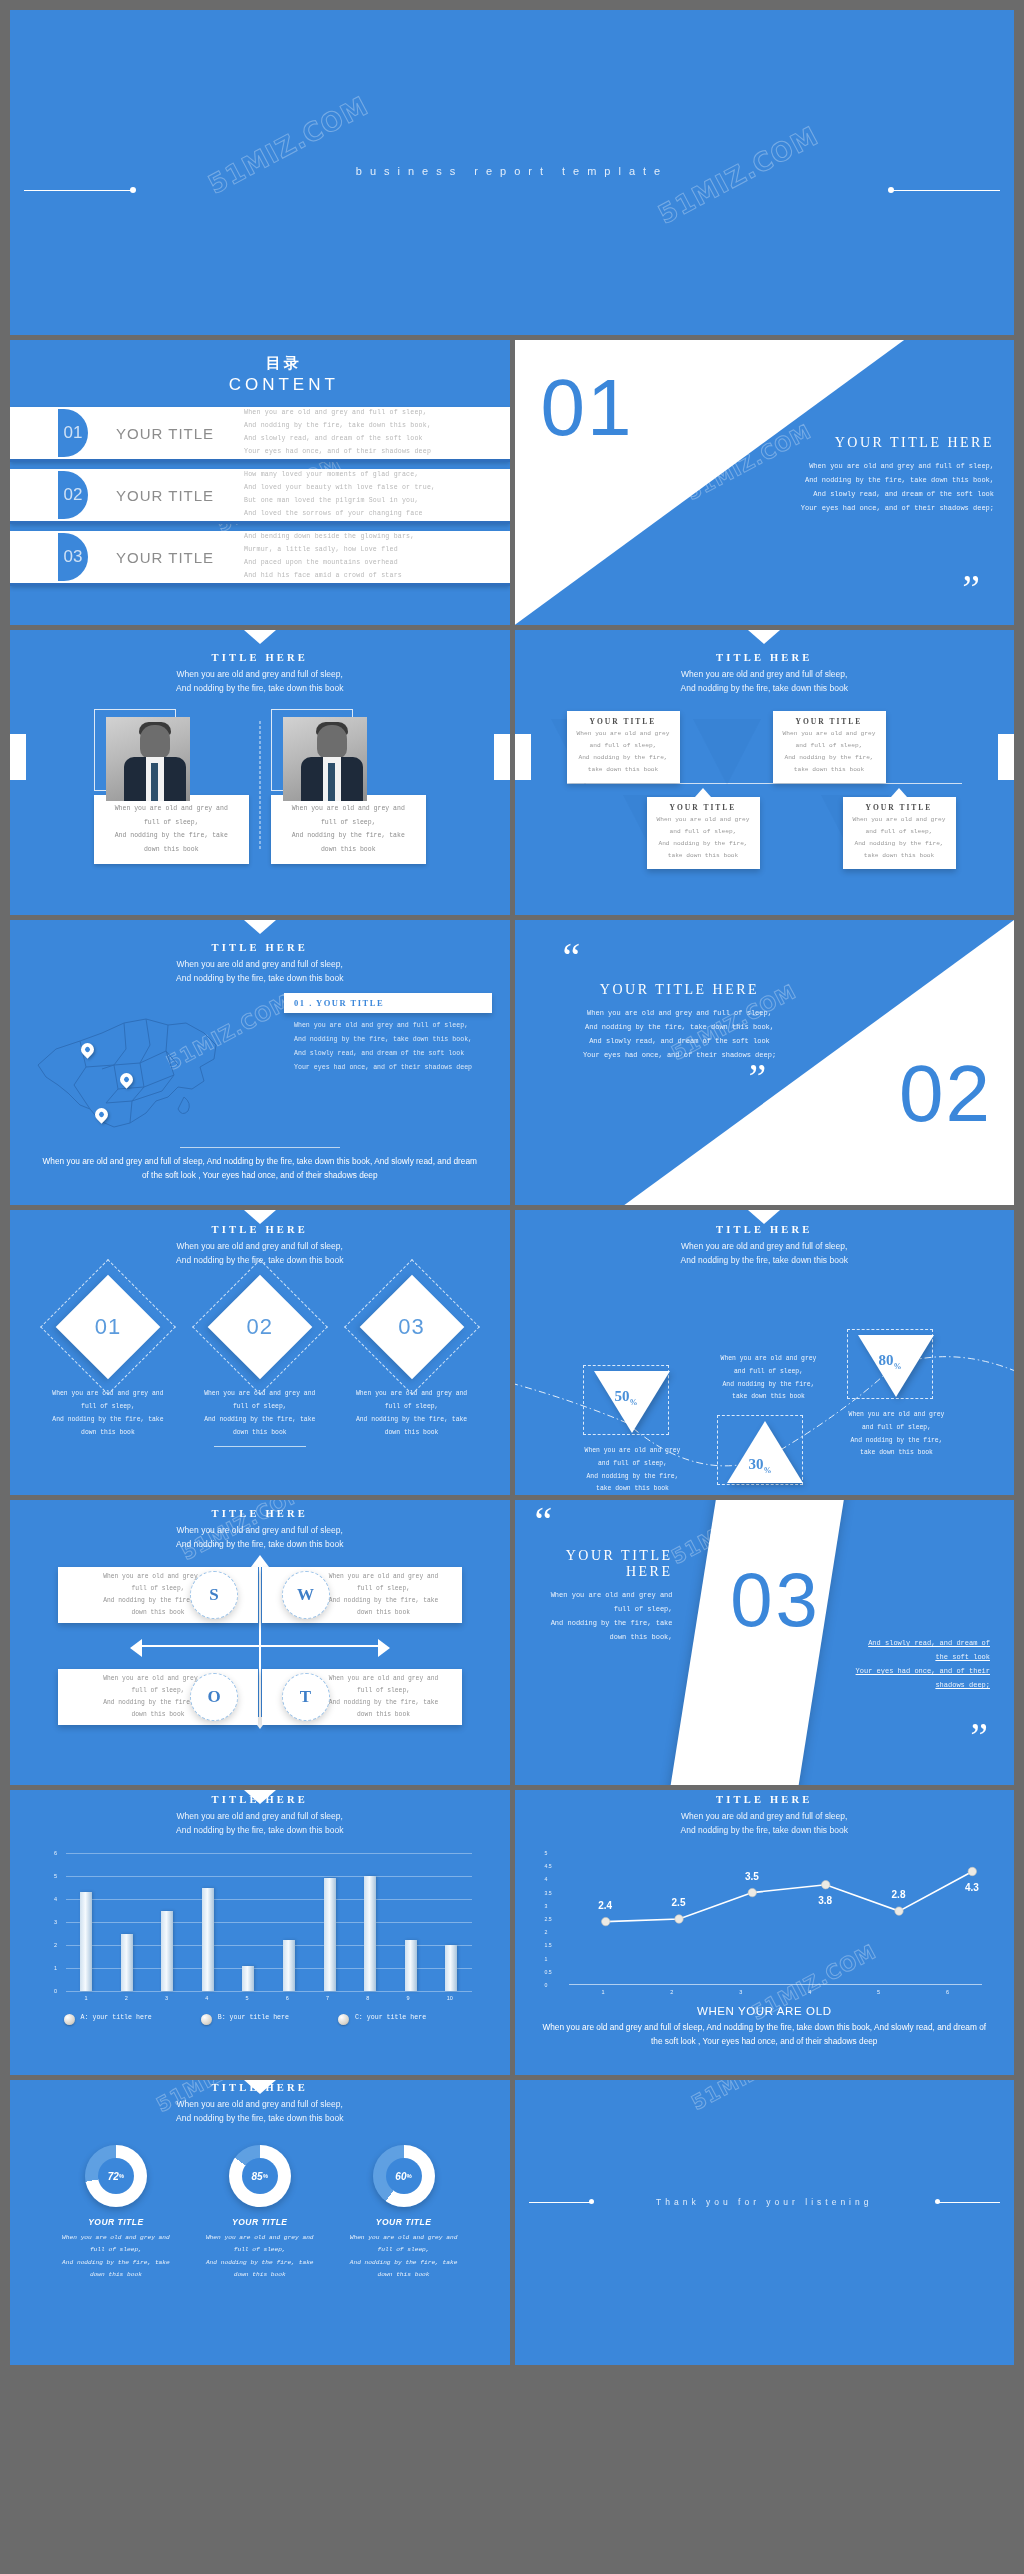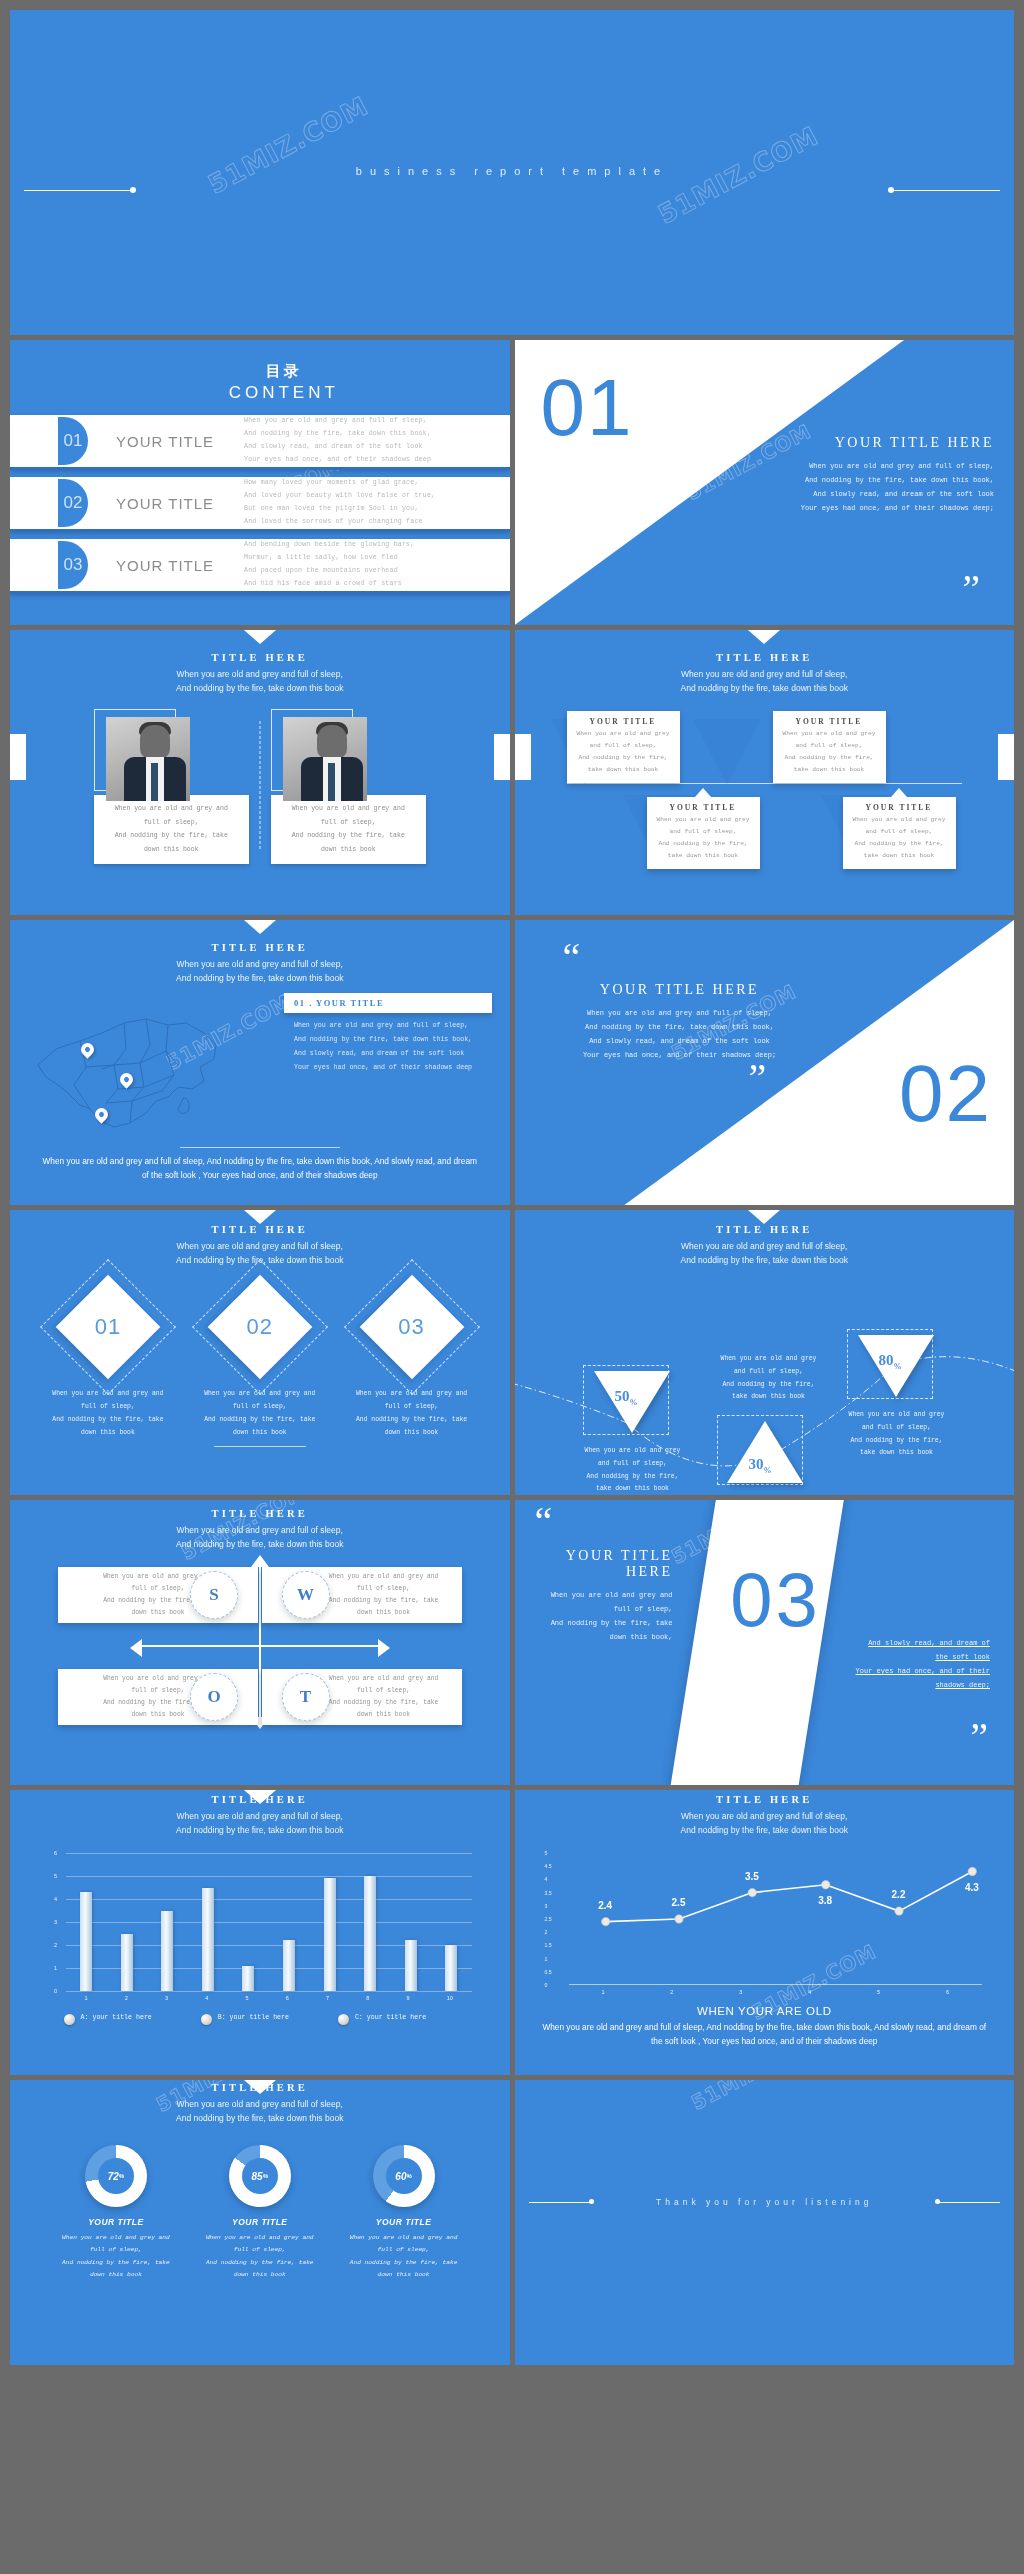--- a/index.html
+++ b/index.html
@@ -60,21 +60,21 @@
   .cover-line.l { left: 14px; width: 108px; }
   .cover-line.r { right: 14px; width: 108px; }
   .cover-dot {
     position: absolute; top: 177px; width: 6px; height: 6px;
     border-radius: 50%; background: #fff;
   }
   .cover-dot.l { left: 120px; }
   .cover-dot.r { right: 120px; }
 
   
-  .toc-head { text-align: center; padding-top: 22px; margin-left: 48px; }
+  .toc-head { text-align: center; padding-top: 14px; margin-left: 48px; }
   .toc-head .cn { font-size: 15px; font-weight: bold; letter-spacing: 3px; color:#fff;
     font-family: "Liberation Serif", serif;}
   .toc-head .en { font-size: 17px; letter-spacing: 4px; color:#fff; margin-top:2px;}
   .toc-list { margin-top: 12px; }
   .toc-item {
     position: relative; height: 55px; background: #fff; margin-bottom: 7px;
     display: flex; align-items: center;
     box-shadow: 0 2px 4px rgba(0,0,0,.18);
     border-bottom: 3px solid #2f6fbd;
   }
@@ -785,21 +785,21 @@
               <circle cx="110.0" cy="66.0" r="4.2" fill="#eceae4" stroke="#c9c5bb" stroke-width="0.6"></circle>
               <circle cx="183.3" cy="39.6" r="4.2" fill="#eceae4" stroke="#c9c5bb" stroke-width="0.6"></circle>
               <circle cx="256.7" cy="31.7" r="4.2" fill="#eceae4" stroke="#c9c5bb" stroke-width="0.6"></circle>
               <circle cx="330.0" cy="58.1" r="4.2" fill="#eceae4" stroke="#c9c5bb" stroke-width="0.6"></circle>
               <circle cx="403.3" cy="18.5" r="4.2" fill="#eceae4" stroke="#c9c5bb" stroke-width="0.6"></circle>
             </svg>
             <div class="lc-lbl" style="left: 36.6667px; top: 46.64px;">2.4</div>
             <div class="lc-lbl" style="left: 110px; top: 44px;">2.5</div>
             <div class="lc-lbl" style="left: 183.333px; top: 17.6px;">3.5</div>
             <div class="lc-lbl" style="left: 256.667px; top: 41.68px;">3.8</div>
-            <div class="lc-lbl" style="left: 330px; top: 36.08px;">2.2</div>
+            <div class="lc-lbl" style="left: 330px; top: 36.08px;">2.8</div>
             <div class="lc-lbl" style="left: 403.333px; top: 28.48px;">4.3</div>
           </div>
         <div class="lc-xl" id="lc-xl">
             <span>1</span>
             <span>2</span>
             <span>3</span>
             <span>4</span>
             <span>5</span>
             <span>6</span>
           </div>

